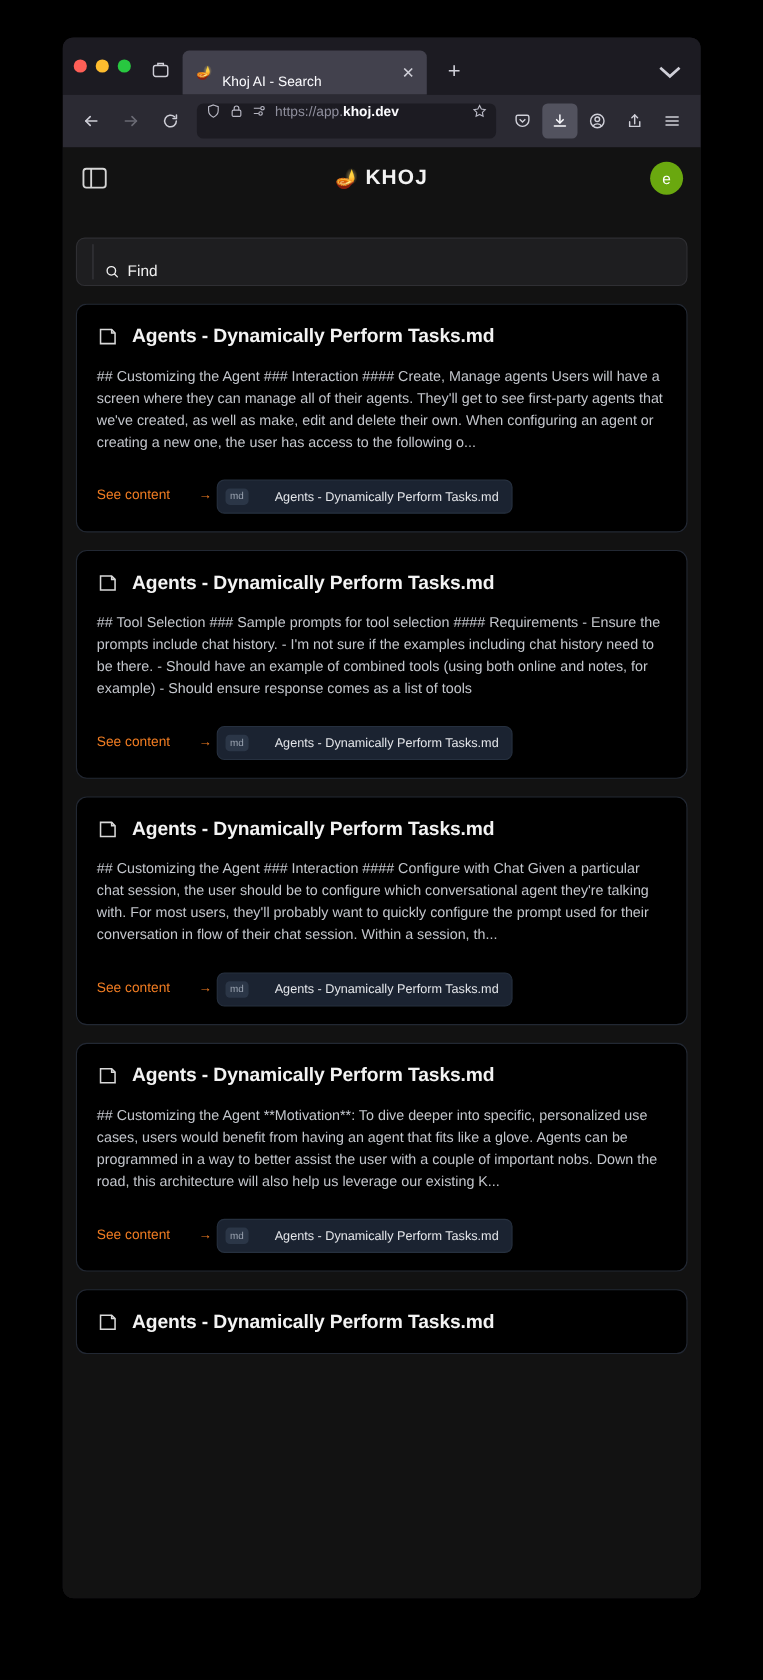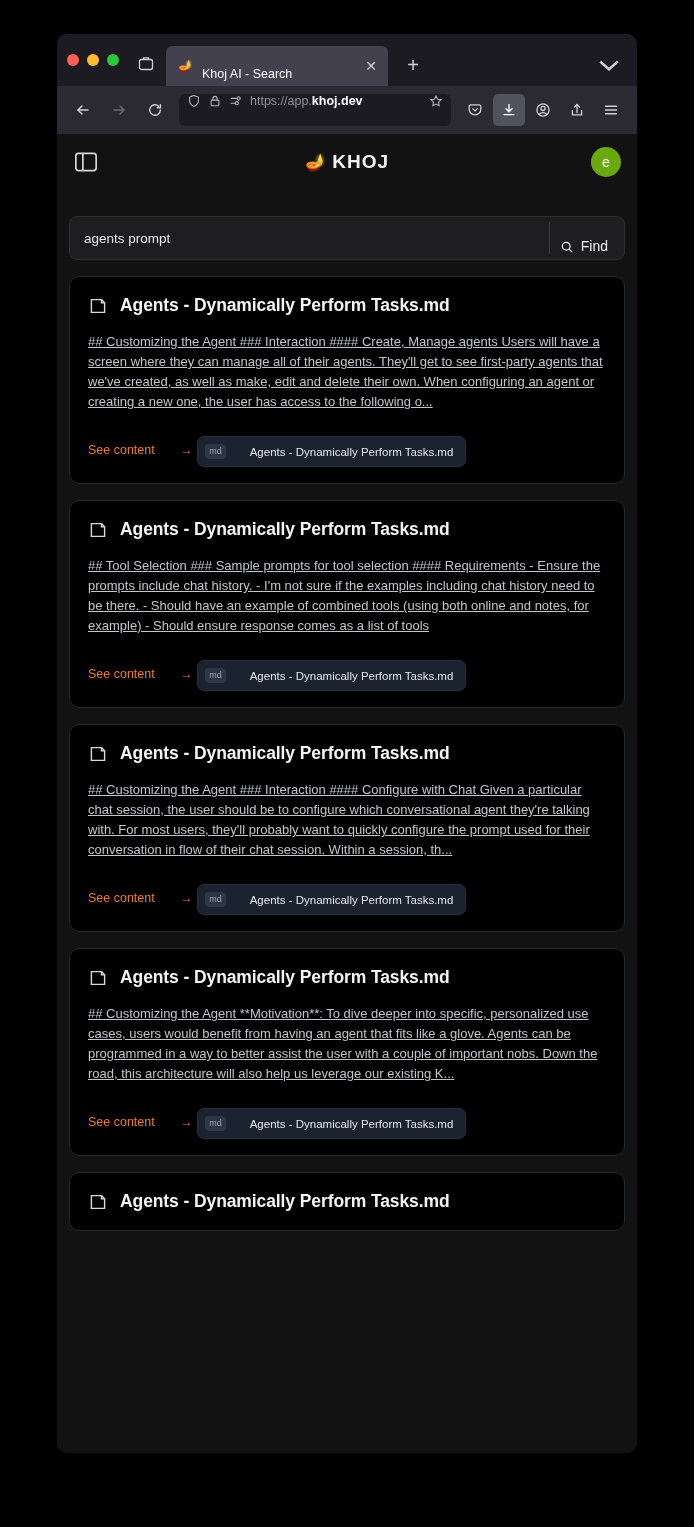--- a/index.html
+++ b/index.html
@@ -240,21 +240,20 @@
     font-size: 17.5px;
     font-weight: 700;
     letter-spacing: -0.1px;
   }
   .card-snippet {
     margin-top: 16px;
     color: #c3c6cc;
     font-size: 13px;
     line-height: 20px;
     word-break: break-word;
-    text-decoration: underline;
   }
   .see-content {
     margin-top: 18px;
     color: #f07c22;
     font-size: 12.5px;
     font-weight: 400;
     display: inline-flex;
     align-items: center;
     gap: 26px;
   }
@@ -409,21 +408,20 @@
         </svg>
       </div>
       <div class="brand">
         <span class="brand-emoji">🪔</span>
         <span class="brand-name">KHOJ</span>
       </div>
       <div class="avatar">e</div>
     </div>
 
     <div class="searchwrap">
-      <input class="search-input" type="text" value="agents prompt" style="">
       <button class="find-btn">
         <svg viewBox="0 0 16 16" fill="none" stroke="currentColor" stroke-width="1.4" stroke-linecap="round">
             <circle cx="7.1" cy="7.1" r="4.4"></circle>
             <path d="M10.4 10.4l3 3"></path>
           </svg>
         <span>Find</span>
       </button>
     </div>
 
     <div class="results">

